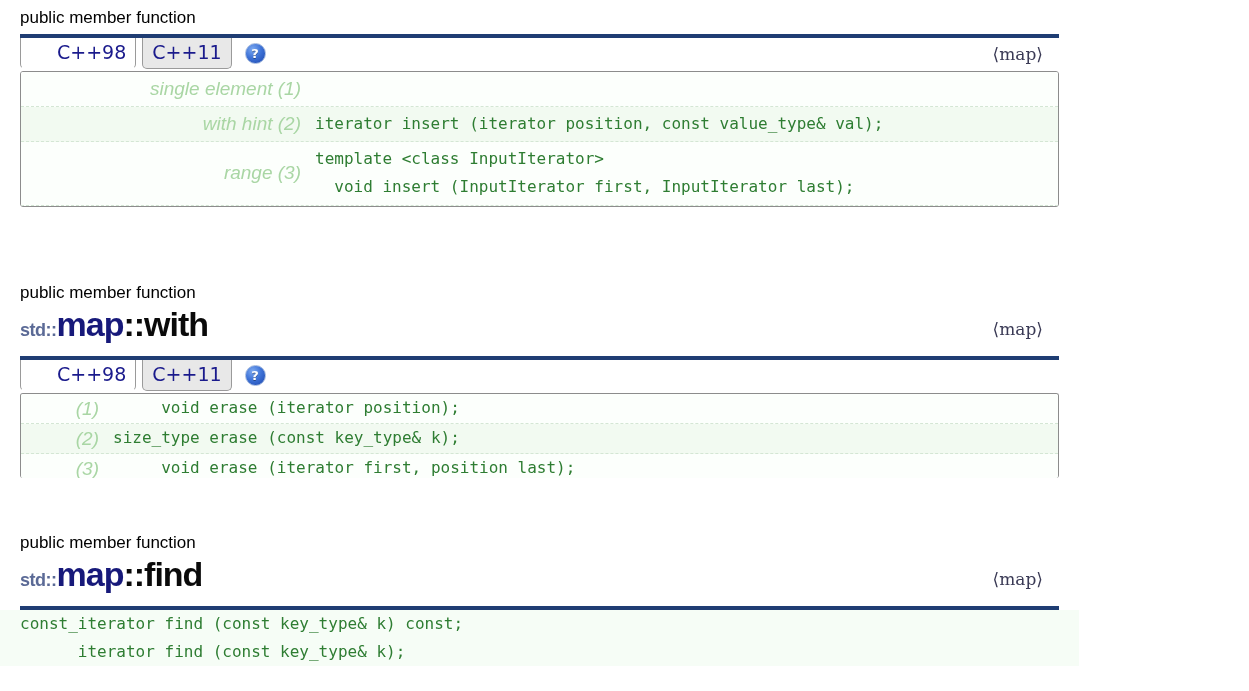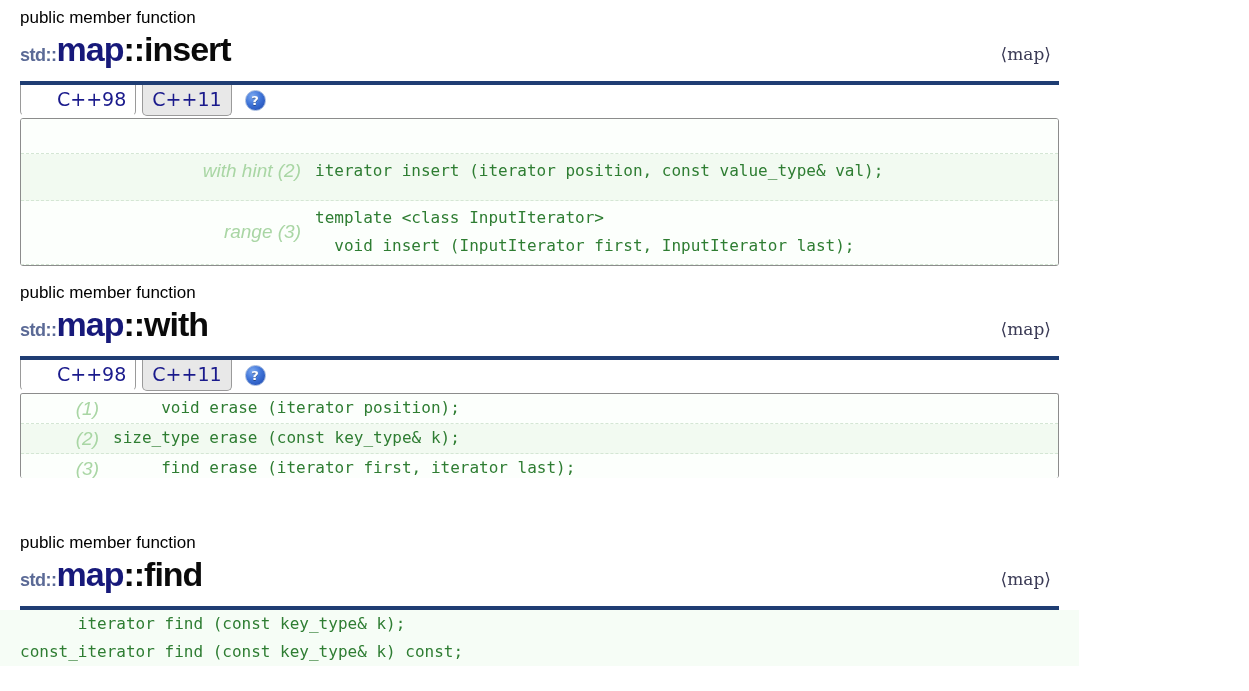--- a/index.html
+++ b/index.html
@@ -62,21 +62,21 @@
   }
   .title .fn {
     font-size: 34px;
     font-weight: bold;
     color: #0a0a0a;
     letter-spacing: -1px;
   }
 
   .header-include {
     position: absolute;
-    right: 28px;
+    right: 36px;
     font-family: "DejaVu Serif", serif;
     font-size: 17px;
     color: #3a3a55;
     white-space: nowrap;
   }
 
   .rule {
     height: 4px;
     background: #1f3d73;
     margin-top: 6px;
@@ -174,21 +174,21 @@
     font-size: 16px;
     line-height: 28px;
     color: #2e7d32;
     white-space: pre;
     padding: 0;
   }
 
   .insert-box .sig-label { width: 280px; }
   .insert-box .sigrow { min-height: 28px; }
   .insert-box .sigrow.r1 { padding: 3px 0 3px 0; }
-  .insert-box .sigrow.r2 { padding: 3px 0 15px 0; }
+  .insert-box .sigrow.r2 { padding: 3px 0 3px 0; }
   .insert-box .sigrow.r3 { padding: 3px 0 4px 0; }
 
   .erase-box .sig-label { width: 78px; }
   .erase-box .sigrow { min-height: 29px; }
 
   .find-box .sig-code {
     padding-left: 0;
   }
   .find-box .sigrow {
     border-bottom: none;
@@ -206,36 +206,34 @@
     border-bottom: none;
   }
 </style>
 </head>
 <body>
 
 <div class="page">
 
   <div class="section" id="sec-insert">
     <div class="kicker">public member function</div>
-    <div class="title">
-      <span class="ns">std::</span><span class="cls">map</span><span class="sep">::</span><span class="fn">insert</span>
-    </div>
     <div class="header-include" style="top:36px;">⟨map⟩</div>
     <div class="rule"></div>
 
     <div class="tabbar">
       <div class="tab active">C++98</div>
       <div class="tab">C++11</div>
       <div class="help-icon">
         <span>?</span>
       </div>
     </div>
 
     <div class="sigbox insert-box">
       <div class="sigrow r1">
+        <div class="sig-label">single element (1)</div>
       </div>
       <div class="sigrow alt r2">
         <div class="sig-label">with hint (2)</div>
         <div class="sig-code">iterator insert (iterator position, const value_type&amp; val);</div>
       </div>
       <div class="sigrow r3">
         <div class="sig-label">range (3)</div>
         <div class="sig-code">template &lt;class InputIterator&gt;
   void insert (InputIterator first, InputIterator last);</div>
       </div>
@@ -262,36 +260,36 @@
       <div class="sigrow">
         <div class="sig-label">(1)</div>
         <div class="sig-code">     void erase (iterator position);</div>
       </div>
       <div class="sigrow alt">
         <div class="sig-label">(2)</div>
         <div class="sig-code">size_type erase (const key_type&amp; k);</div>
       </div>
       <div class="sigrow">
         <div class="sig-label">(3)</div>
-        <div class="sig-code">     find erase (iterator first, iterator last);</div>
+        <div class="sig-code">     void erase (iterator first, position last);</div>
       </div>
     </div>
   </div>
 
   <div class="section" id="sec-find" style="padding-left:20px;padding-right:20px;">
     <div class="kicker">public member function</div>
     <div class="title">
       <span class="ns">std::</span><span class="cls">map</span><span class="sep">::</span><span class="fn">find</span>
     </div>
     <div class="header-include" style="top:36px;">⟨map⟩</div>
     <div class="rule"></div>
 
     <div class="sigbox flush find-box" style="margin-left:-20px;margin-right:-20px;padding-left:20px;padding-right:20px;">
       <div class="sigrow">
+        <div class="sig-code">const_iterator find (const key_type&amp; k) const;</div>
+      </div>
+      <div class="sigrow">
         <div class="sig-code">      iterator find (const key_type&amp; k);</div>
       </div>
-      <div class="sigrow">
-        <div class="sig-code">const_iterator find (const key_type&amp; k) const;</div>
-      </div>
     </div>
   </div>
 
 </div>
 
 </body></html>

